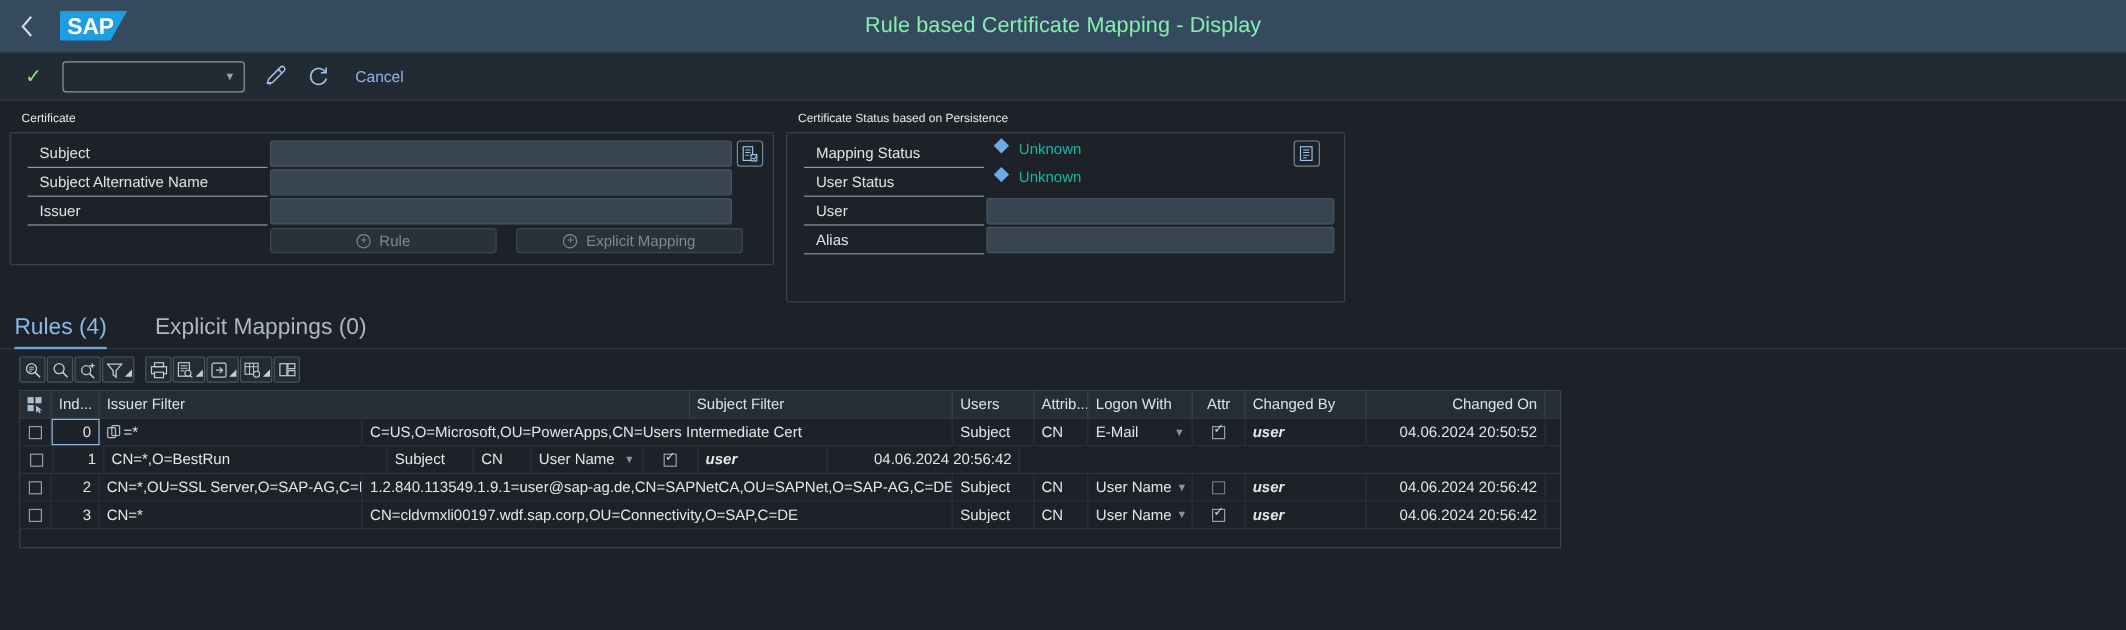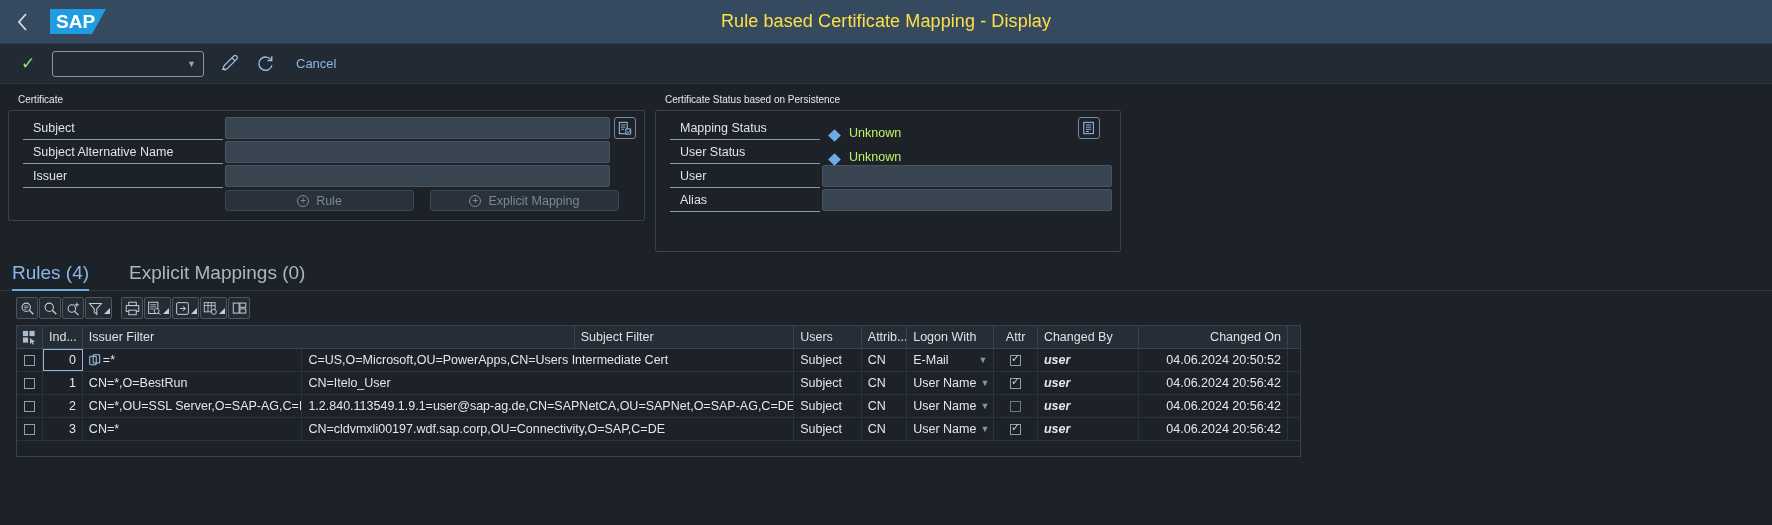--- a/index.html
+++ b/index.html
@@ -34,21 +34,21 @@
     width: 64px; height: 25px;
     margin-left: 6px;
     display: block;
   }
   .sap-logo svg { display: block; }
   .shell-title {
     position: absolute;
     left: 0; right: 0;
     text-align: center;
     font-size: 18px;
-    color: #fde047;
+    color: #86efac;
     letter-spacing: 0.1px;
     pointer-events: none;
   }
 
   
   .action-bar {
     height: 40px;
     background: #222a33;
     border-bottom: 1px solid #2e3742;
     display: flex;
@@ -135,22 +135,22 @@
     border: 1px solid #475462;
     border-radius: 2px;
     height: 22px;
     color: #e6e9ec;
     font-size: 12.5px;
     font-family: "Liberation Sans", sans-serif;
     padding: 0 5px;
     outline: none;
   }
   .status-val {
-    display: flex; align-items: flex-end; gap: 10px;
-    font-size: 12.5px; color: #bef264;
+    display: flex; align-items: flex-start; gap: 10px;
+    font-size: 12.5px; color: #14b8a6;
     padding-left: 10px;
   }
   .diamond {
     width: 9px; height: 9px;
     background: #6daae8;
     transform: rotate(45deg);
     display: inline-block;
   }
   .icon-box-btn {
     width: 22px; height: 22px;
@@ -598,21 +598,20 @@
     <div class="cell c-chgon">04.06.2024 20:50:52</div>
     <div class="cell c-fill"></div>
   </div>
 
   <div class="grid-row">
     <div class="cell c-sel">
         <span class="chkbox"></span>
       </div>
     <div class="cell c-ind">1</div>
     <div class="cell c-subj">CN=*,O=BestRun</div>
-    <div class="cell c-iss">CN=Itelo_User</div>
     <div class="cell c-entry">Subject</div>
     <div class="cell c-attrib">CN</div>
     <div class="cell c-logon">
       <span class="logon-cell">
         <span>User Name</span>
         <span class="logon-chev">▼</span>
       </span>
     </div>
     <div class="cell c-attr">
         <span class="chkbox checked"></span>

